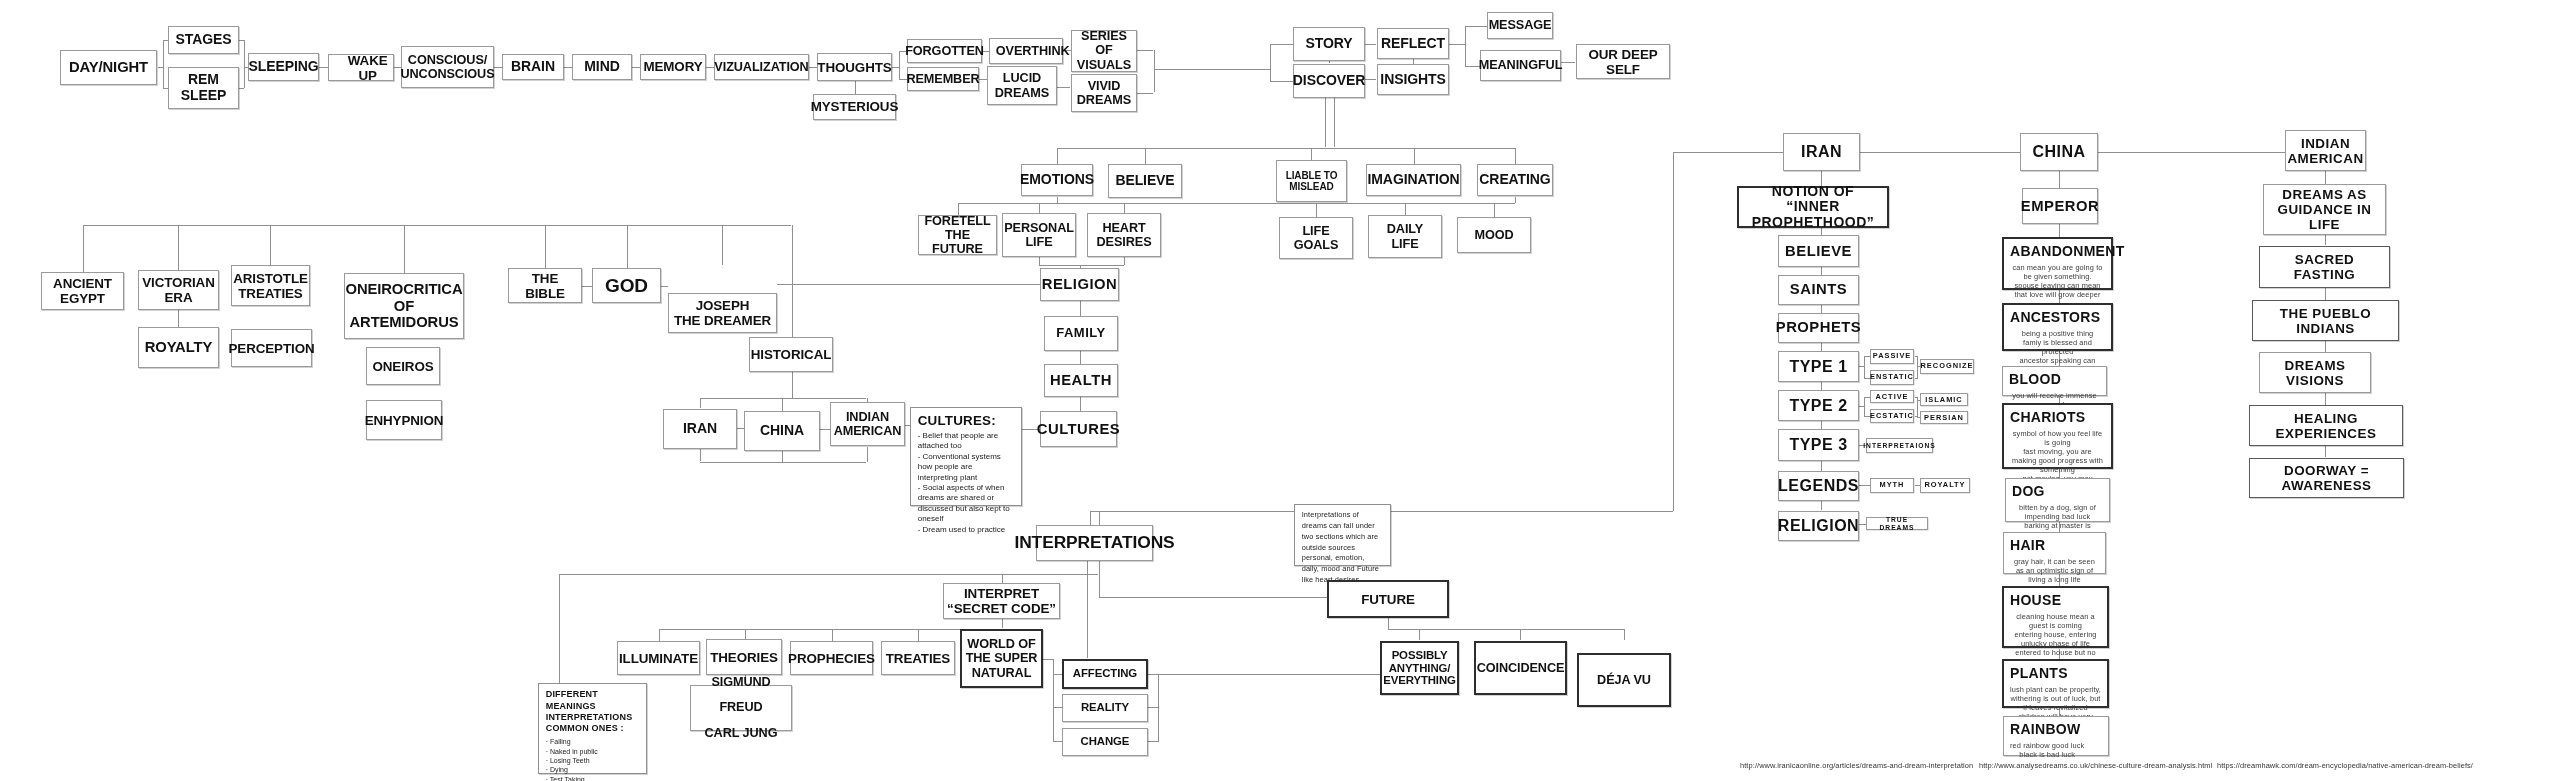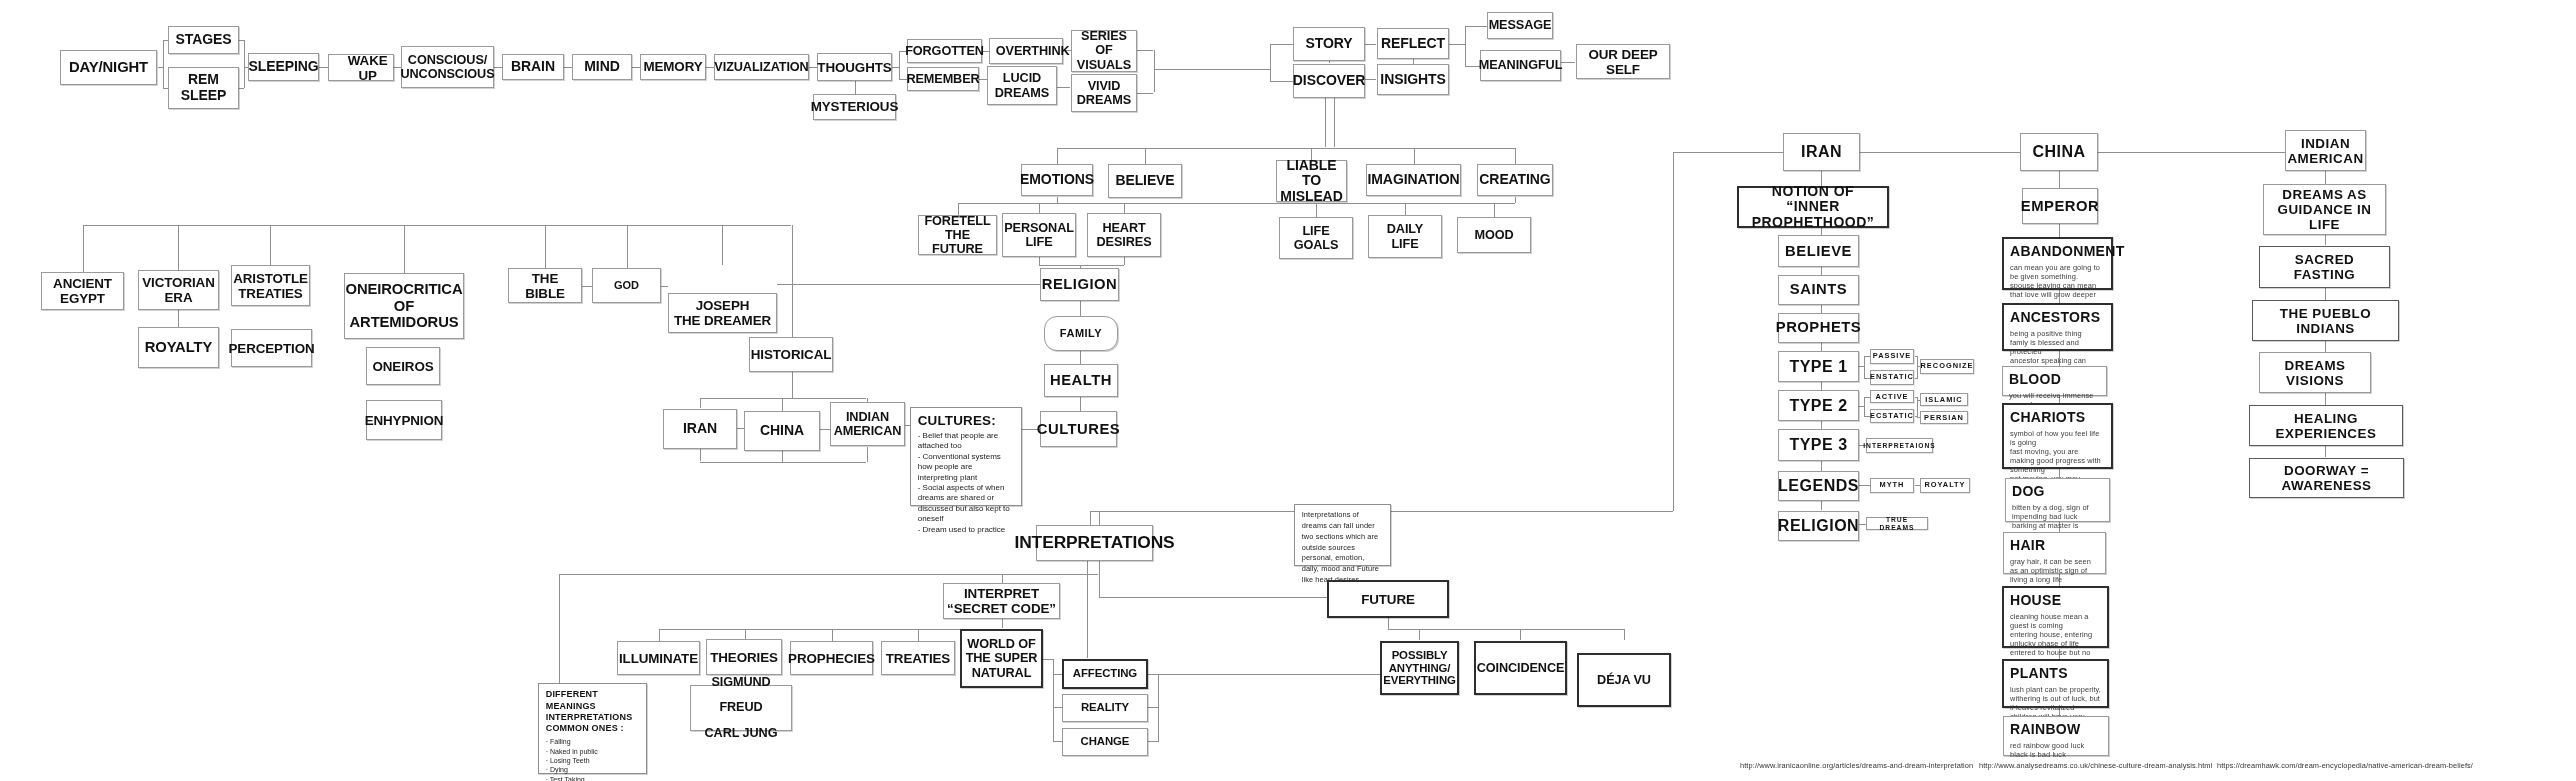--- a/index.html
+++ b/index.html
@@ -14,21 +14,21 @@
     display:flex;flex-direction:column;align-items:center;justify-content:center;
     text-align:center;box-sizing:border-box;padding:1.3px 2.7px;
     font-weight:700;letter-spacing:-0.1px;line-height:1.12;
   }
   .node .lbl{white-space:pre-line;}
   .node.dk{border:2px solid #2e2e2e;}
   .node.md{border:1.7px solid #5a5a5a;}
   .node.geo{letter-spacing:0.5px;font-weight:700;}
   .node.pill{letter-spacing:1px;font-weight:700;padding:0.7px 1.3px;box-shadow:0.7px 0.7px 0 rgba(0,0,0,.15);}
   .node.gap .lbl{line-height:2.0;}
-  .node.china{align-items:flex-start;justify-content:flex-start;text-align:left;padding:4.7px 6px;}
+  .node.china{align-items:flex-start;justify-content:flex-start;text-align:center;padding:4.7px 6px;}
   .node.china .lbl{font-size:14px;letter-spacing:0.3px;}
   .node.china .desc{font-size:7.4px;font-weight:400;color:#3c3c3c;letter-spacing:0.1px;
     line-height:1.22;white-space:pre-line;margin-top:3.4px;}
   .notebox{
     position:absolute;z-index:2;background:#fff;border:1.3px solid #8f8f8f;
     box-shadow:1px 1px 0 rgba(0,0,0,.18);box-sizing:border-box;
     text-align:left;padding:5.4px 6.7px;
   }
   .notebox .nb-title{font-weight:700;font-size:13.4px;letter-spacing:0.2px;}
   .notebox ul{margin:2.7px 0 0 0;padding:0;list-style:none;}
@@ -331,21 +331,21 @@
     <div class="node" style="left: 1576px; top: 44px; width: 94px; height: 35px; font-size: 13.4px;">
       <span class="lbl">OUR DEEP
 SELF</span>
     </div>
     <div class="node" style="left: 1021px; top: 164px; width: 72px; height: 32px; font-size: 14px;">
       <span class="lbl">EMOTIONS</span>
     </div>
     <div class="node" style="left: 1108px; top: 164px; width: 74px; height: 34px; font-size: 14px;">
       <span class="lbl">BELIEVE</span>
     </div>
-    <div class="node" style="left: 1276px; top: 160px; width: 71px; height: 42px; font-size: 14px;">
+    <div class="node" style="left: 1276px; top: 160px; width: 71px; height: 42px; font-size: 10px;">
       <span class="lbl">LIABLE TO
 MISLEAD</span>
     </div>
     <div class="node" style="left: 1366px; top: 164px; width: 95px; height: 32px; font-size: 14px;">
       <span class="lbl">IMAGINATION</span>
     </div>
     <div class="node" style="left: 1477px; top: 164px; width: 76px; height: 32px; font-size: 14px;">
       <span class="lbl">CREATING</span>
     </div>
     <div class="node" style="left: 918px; top: 215px; width: 79px; height: 40px; font-size: 12.7px;">
@@ -367,21 +367,21 @@
     <div class="node" style="left: 1368px; top: 215px; width: 74px; height: 43px; font-size: 12.7px;">
       <span class="lbl">DAILY
 LIFE</span>
     </div>
     <div class="node" style="left: 1457px; top: 217px; width: 74px; height: 36px; font-size: 12.7px;">
       <span class="lbl">MOOD</span>
     </div>
     <div class="node geo" style="left: 1040px; top: 268px; width: 79px; height: 33px; font-size: 14.8px;">
       <span class="lbl">RELIGION</span>
     </div>
-    <div class="node geo" style="left: 1044px; top: 316px; width: 74px; height: 35px; font-size: 11px; border-radius: 13px;">
+    <div class="node geo" style="left: 1044px; top: 316px; width: 74px; height: 35px; font-size: 13px;">
       <span class="lbl">FAMILY</span>
     </div>
     <div class="node geo" style="left: 1044px; top: 364px; width: 74px; height: 33px; font-size: 14.8px;">
       <span class="lbl">HEALTH</span>
     </div>
     <div class="node geo" style="left: 1040px; top: 411px; width: 77px; height: 36px; font-size: 14.8px;">
       <span class="lbl">CULTURES</span>
     </div>
     <div class="node" style="left: 41px; top: 272px; width: 83px; height: 38px; font-size: 13.4px;">
       <span class="lbl">ANCIENT
@@ -407,21 +407,21 @@
     </div>
     <div class="node" style="left: 366px; top: 347px; width: 74px; height: 38px; font-size: 13.4px;">
       <span class="lbl">ONEIROS</span>
     </div>
     <div class="node" style="left: 366px; top: 400px; width: 76px; height: 40px; font-size: 13.4px;">
       <span class="lbl">ENHYPNION</span>
     </div>
     <div class="node" style="left: 508px; top: 268px; width: 74px; height: 35px; font-size: 13.4px;">
       <span class="lbl">THE BIBLE</span>
     </div>
-    <div class="node" style="left: 592px; top: 268px; width: 69px; height: 35px; font-size: 11px;">
+    <div class="node" style="left: 592px; top: 268px; width: 69px; height: 35px; font-size: 19px;">
       <span class="lbl">GOD</span>
     </div>
     <div class="node" style="left: 668px; top: 265px; width: 109px; height: 40px; font-size: 13.4px; margin-top: 28px;">
       <span class="lbl">JOSEPH
 THE DREAMER</span>
     </div>
     <div class="node" style="left: 749px; top: 337px; width: 84px; height: 35px; font-size: 13.4px;">
       <span class="lbl">HISTORICAL</span>
     </div>
     <div class="node" style="left: 663px; top: 409px; width: 74px; height: 40px; font-size: 14px;">

